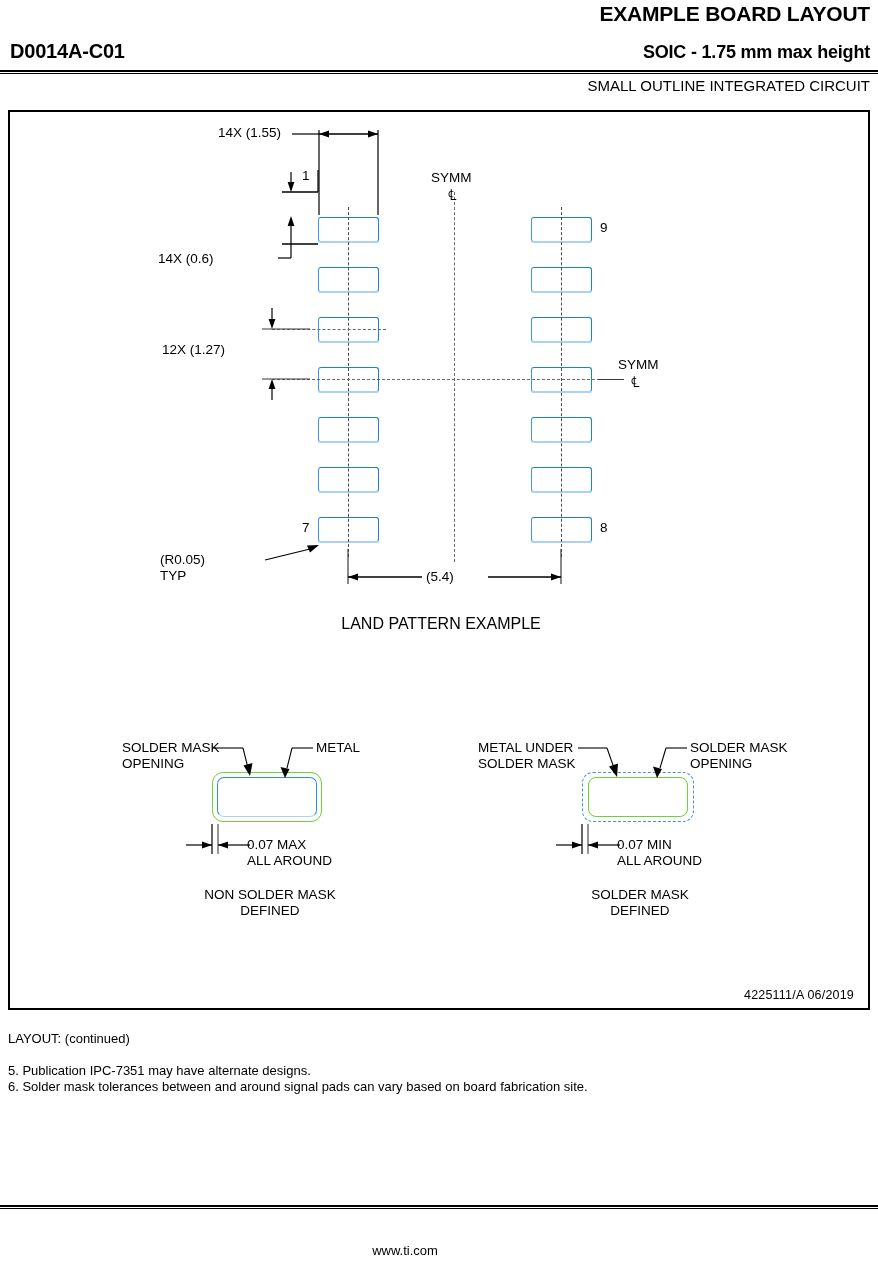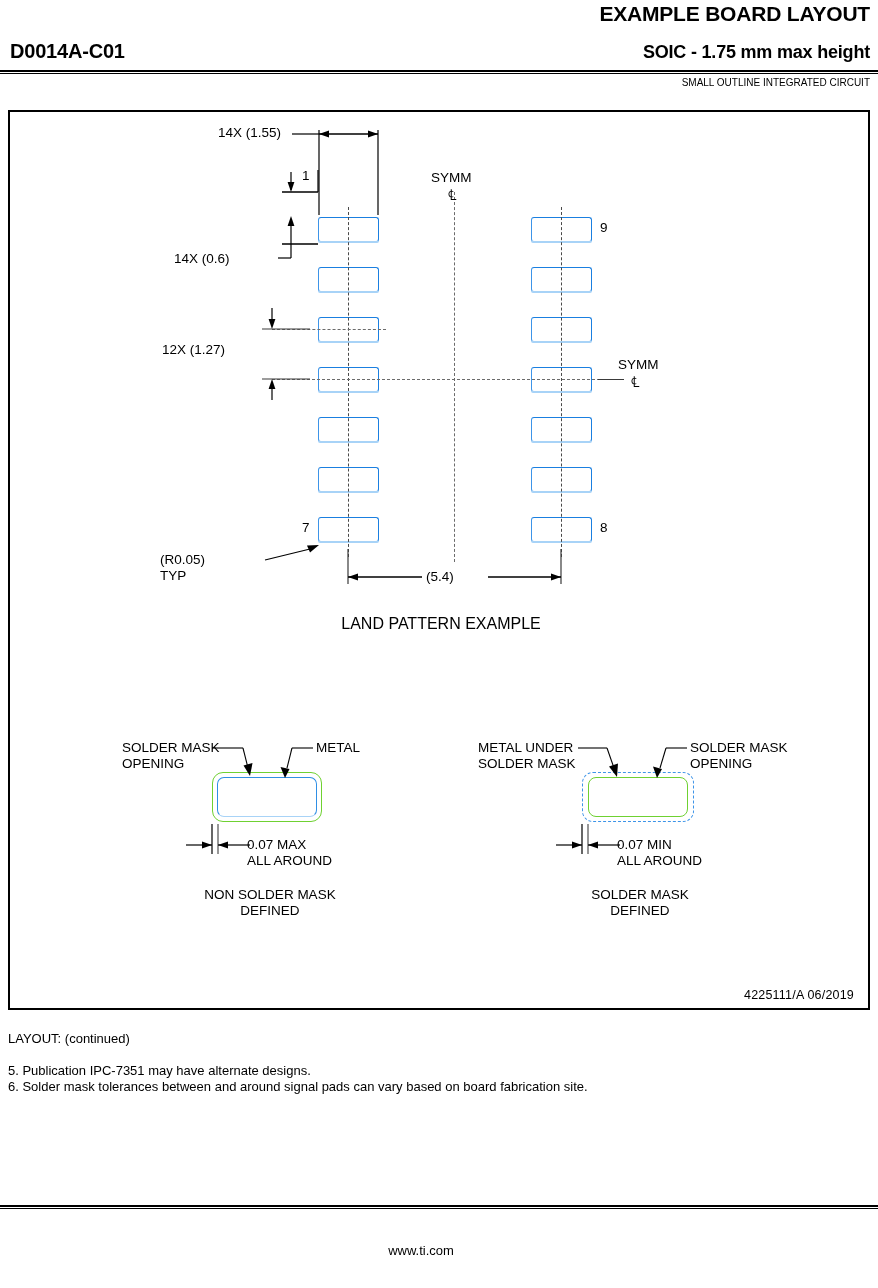--- a/index.html
+++ b/index.html
@@ -37,21 +37,21 @@
     white-space: nowrap;
   }
   #hdr-rule {
     top: 70px; left: 0px; width: 878px; height: 4px;
     border-top: 2px solid #000;
     border-bottom: 1px solid #000;
     box-sizing: border-box;
   }
   #hdr-sub {
     top: 77px; right: 8px;
-    font-size: 10px; font-weight: normal;
+    font-size: 15px; font-weight: normal;
     white-space: nowrap;
   }
 
   
   #frame {
     left: 8px; top: 110px;
     width: 862px; height: 900px;
     border: 2px solid #000;
     box-sizing: border-box;
   }
@@ -109,21 +109,21 @@
   #note5 { left: 8px; top: 1063px; font-size: 13px; }
   #note6 { left: 8px; top: 1079px; font-size: 13px; }
 
   #foot-rule {
     top: 1205px; left: 0; width: 878px; height: 4px;
     border-top: 2px solid #000;
     border-bottom: 1px solid #000;
     box-sizing: border-box;
   }
   #foot-url {
-    top: 1243px; left: 16px; width: 810px;
+    top: 1243px; left: 0; width: 810px;
     text-align: center; font-size: 13px;
   }
 </style>
 </head>
 <body>
 
 <div class="abs" id="hdr-title">EXAMPLE BOARD LAYOUT</div>
 <div class="abs" id="hdr-part">D0014A-C01</div>
 <div class="abs" id="hdr-pkg">SOIC - 1.75 mm max height</div>
 <div class="abs" id="hdr-rule"></div>
@@ -190,21 +190,21 @@
     <svg class="ov" width="862" height="530">
 
       <line x1="281" y1="132" x2="281" y2="114" stroke="#000" stroke-width="1.2"></line>
       <polygon points="281,104 277.6,114 284.4,114" fill="#000"></polygon>
 
       <line x1="272" y1="132" x2="308" y2="132" stroke="#000" stroke-width="1.3"></line>
 
       <line x1="281" y1="132" x2="281" y2="146" stroke="#000" stroke-width="1.2"></line>
       <line x1="268" y1="146" x2="281" y2="146" stroke="#000" stroke-width="1.2"></line>
     </svg>
-    <div class="abs lbl" style="left:164px; top:139px;">14X (0.6)</div>
+    <div class="abs lbl" style="left:148px; top:139px;">14X (0.6)</div>
 
     <svg class="ov" width="862" height="530">
 
       <line x1="262" y1="196" x2="262" y2="208" stroke="#000" stroke-width="1.2"></line>
       <polygon points="262,217 258.6,207 265.4,207" fill="#000"></polygon>
 
       <line x1="262" y1="288" x2="262" y2="276" stroke="#000" stroke-width="1.2"></line>
       <polygon points="262,267 258.6,277 265.4,277" fill="#000"></polygon>
 
       <line x1="252" y1="217" x2="300" y2="217" stroke="#3a3a3a" stroke-width="1.2"></line>

